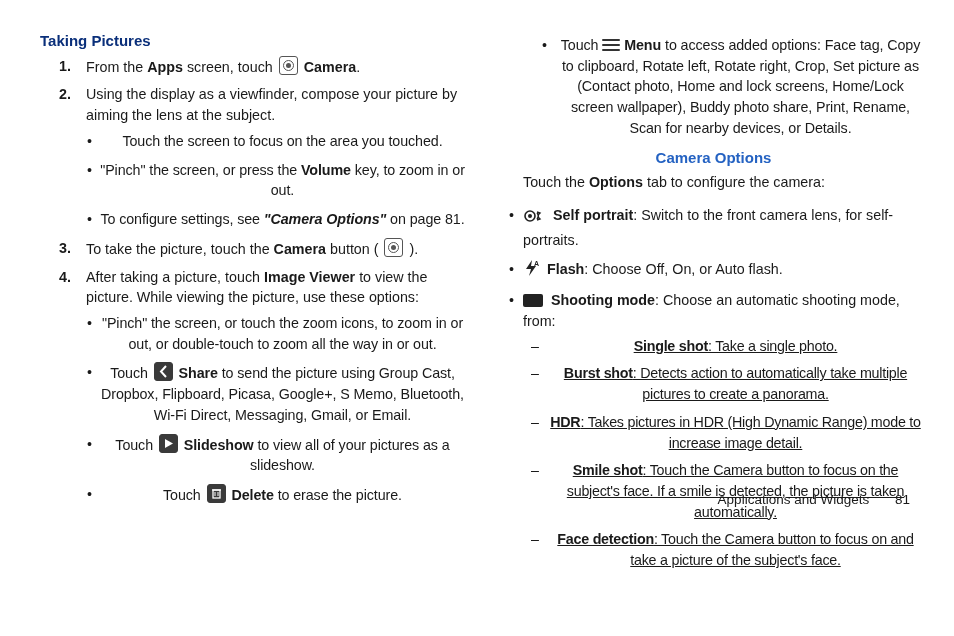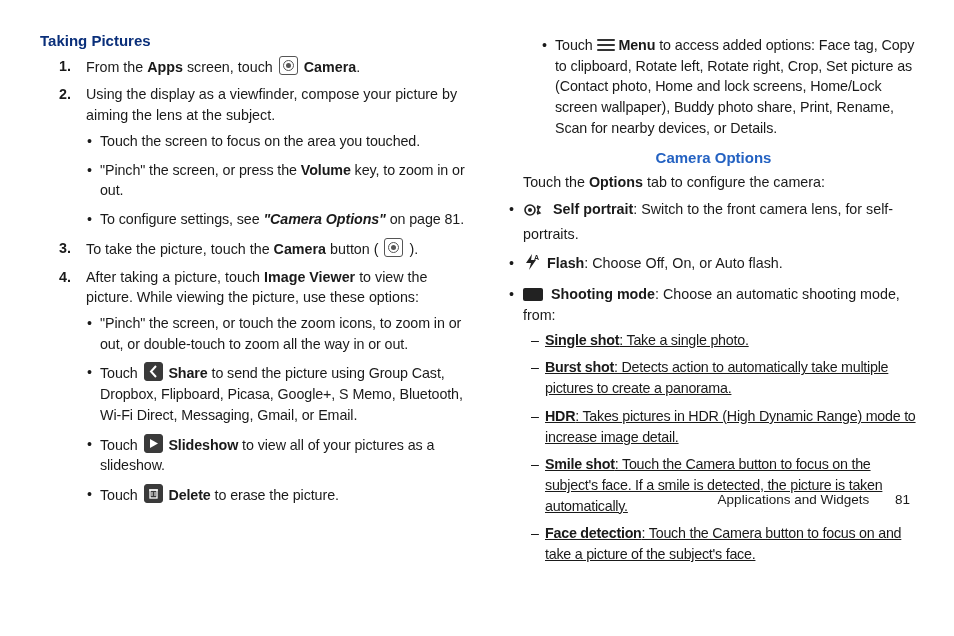--- a/index.html
+++ b/index.html
@@ -97,21 +97,21 @@
     text-decoration: underline;
   }
   ul.dashes > li::before {
     content: "–";
     position: absolute;
     left: -14px;
     top: 0;
   }
   .b { font-weight: bold; }
   .biq { font-style: italic; font-weight: bold; }
-  .cond { letter-spacing: -0.25px; font-family: "Arial Narrow", Arial, sans-serif; }
+  .cond { letter-spacing: -0.25px; font-family: "Arial Narrow", Arial, sans-serif; text-align: center; }
   .icon {
     display: inline-block;
     vertical-align: -3px;
     margin: 0 2px;
   }
   
   .icon-sq {
     width: 17px; height: 17px;
     border: 1px solid #555;
     border-radius: 3px;
@@ -145,21 +145,21 @@
     display:inline-block; width:20px; height:13px; background:#222;
     border-radius:2px; vertical-align:-2px; margin-right:4px;
   }
   .icon-flash {
     display:inline-block; vertical-align:-3px; margin-right:4px;
   }
   .icon-self {
     display:inline-block; vertical-align:-4px; margin-right:4px;
   }
   .intro {
-    margin: 0 0 6px 22px;
+    margin: 0 0 12px 22px;
   }
   .footer {
     position: absolute;
     right: 44px;
     bottom: 14px;
     font-size: 13.5px;
   }
   .footer .pgnum { margin-left: 22px; }
   .page-wrap { position:relative; width:954px; height:524px; }
 </style>

